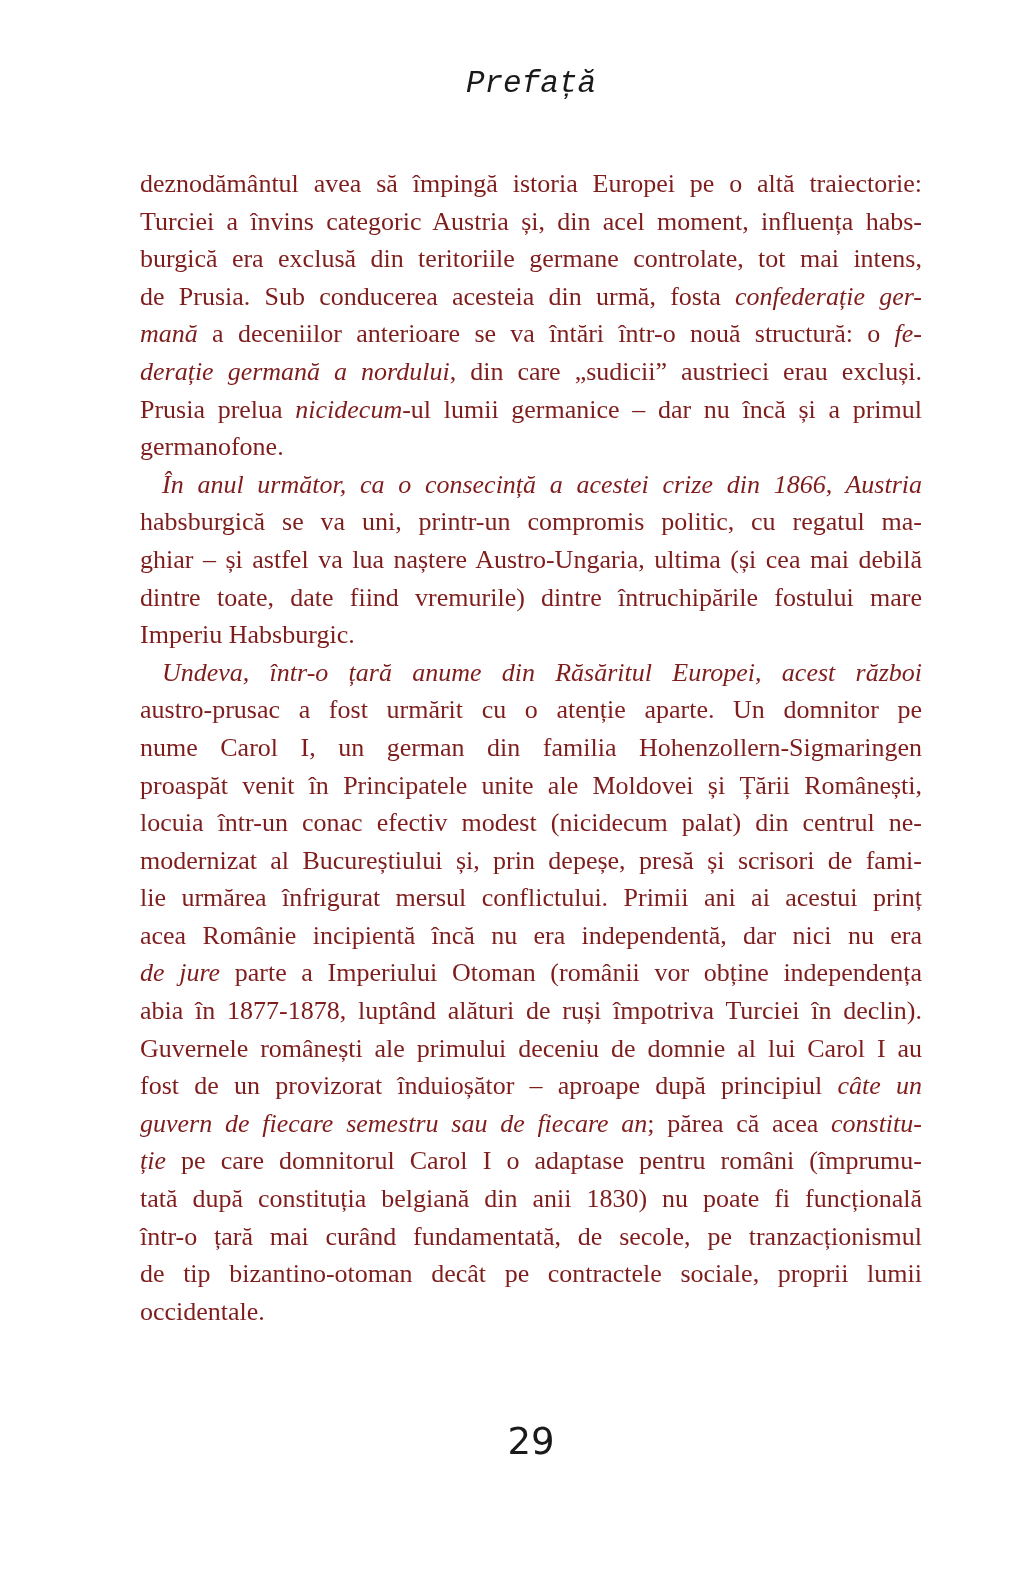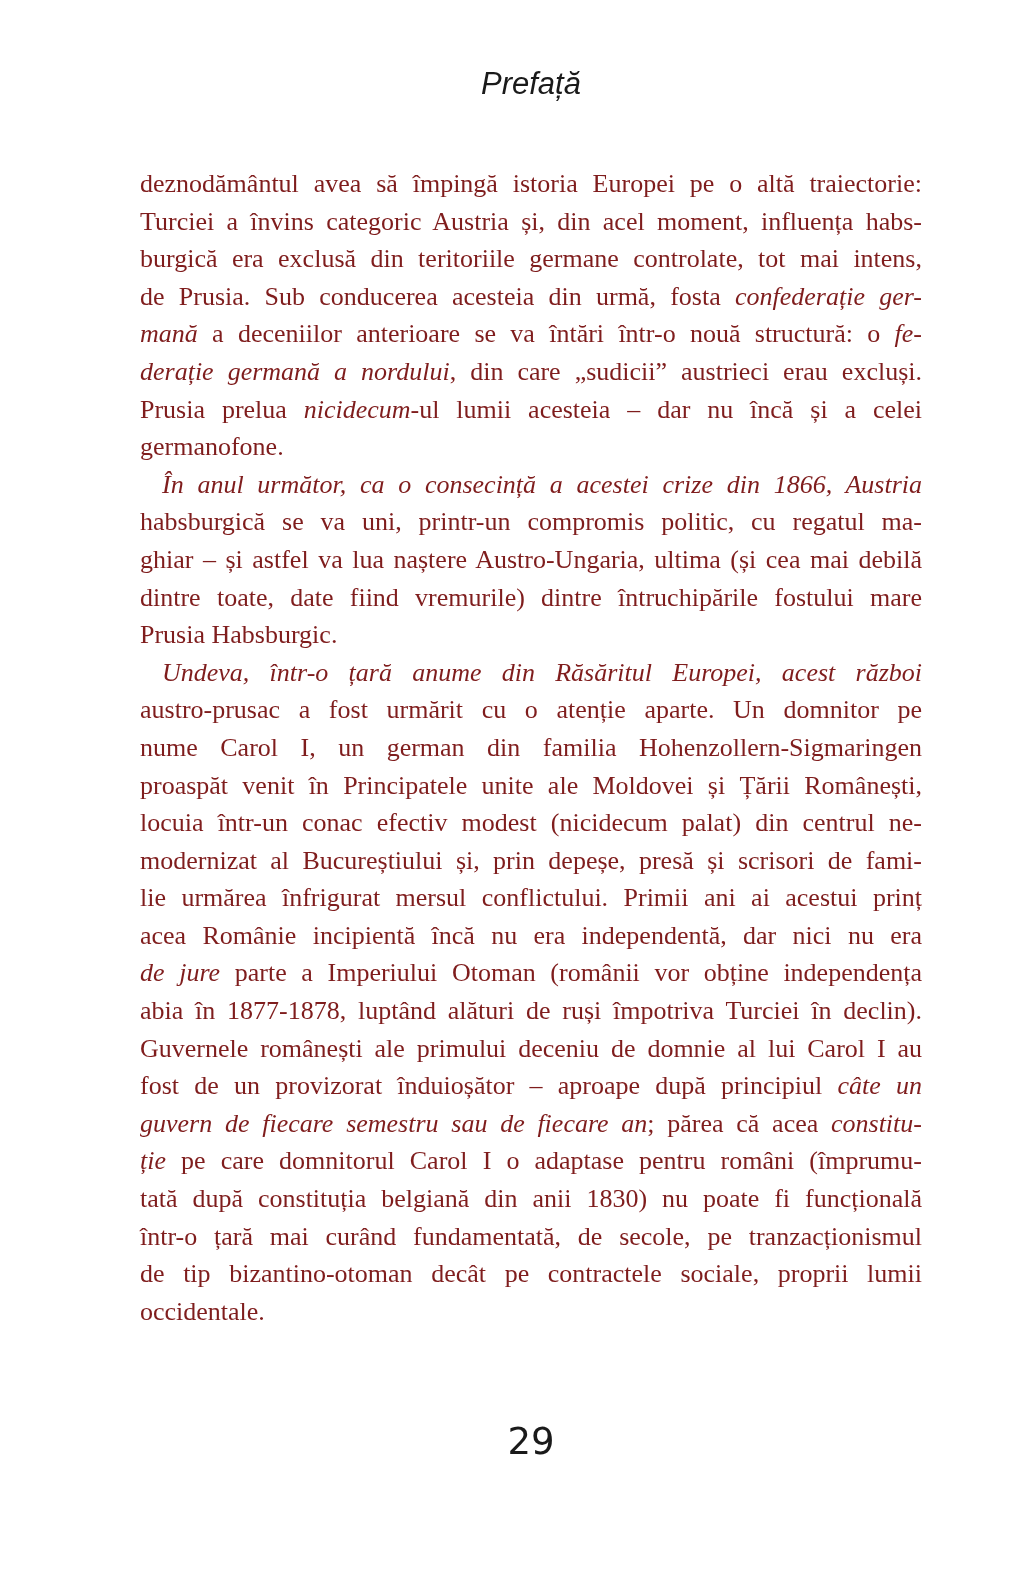--- a/index.html
+++ b/index.html
@@ -16,21 +16,21 @@
     height: 1575px;
     background: #ffffff;
     overflow: hidden;
   }
   .running-head {
     position: absolute;
     left: 140px;
     top: 66px;
     width: 782px;
     text-align: center;
-    font-family: Liberation Sans, sans-serif;
+    font-family: Liberation Mono, monospace;
     font-style: italic;
     font-size: 31px;
     line-height: 36px;
     color: #1a1a1a;
   }
   .body-text {
     position: absolute;
     left: 140px;
     top: 165px;
     width: 782px;
@@ -65,29 +65,29 @@
   <div class="running-head">Prefață</div>
 
   <div class="body-text" id="body-text">
       <div class="para">
         <div class="line"><span>deznodământul avea să împingă istoria Europei pe o altă traiectorie:</span></div>
         <div class="line"><span>Turciei a învins categoric Austria și, din acel moment, influența habs-</span></div>
         <div class="line"><span>burgică era exclusă din teritoriile germane controlate, tot mai intens,</span></div>
         <div class="line"><span>de Prusia. Sub conducerea acesteia din urmă, fosta </span><span class="it">confederație ger-</span></div>
         <div class="line"><span class="it">mană</span><span> a deceniilor anterioare se va întări într-o nouă structură: o </span><span class="it">fe-</span></div>
         <div class="line"><span class="it">derație germană a nordului</span><span>, din care „sudicii” austrieci erau excluși.</span></div>
-        <div class="line"><span>Prusia prelua </span><span class="it">nicidecum</span><span>-ul lumii acesteia – dar nu încă și a celei</span></div>
+        <div class="line"><span>Prusia prelua </span><span class="it">nicidecum</span><span>-ul lumii germanice – dar nu încă și a primul</span></div>
         <div class="line last"><span>germanofone.</span></div>
       </div>
       <div class="para indent">
         <div class="line"><span>În anul următor, ca o consecință a acestei crize din 1866, Austria</span></div>
         <div class="line"><span>habsburgică se va uni, printr-un compromis politic, cu regatul ma-</span></div>
         <div class="line"><span>ghiar – și astfel va lua naștere Austro-Ungaria, ultima (și cea mai debilă</span></div>
         <div class="line"><span>dintre toate, date fiind vremurile) dintre întruchipările fostului mare</span></div>
-        <div class="line last"><span>Prusia Habsburgic.</span></div>
+        <div class="line last"><span>Imperiu Habsburgic.</span></div>
       </div>
       <div class="para indent">
         <div class="line"><span>Undeva, într-o țară anume din Răsăritul Europei, acest război</span></div>
         <div class="line"><span>austro-prusac a fost urmărit cu o atenție aparte. Un domnitor pe</span></div>
         <div class="line"><span>nume Carol I, un german din familia Hohenzollern-Sigmaringen</span></div>
         <div class="line"><span>proaspăt venit în Principatele unite ale Moldovei și Țării Românești,</span></div>
         <div class="line"><span>locuia într-un conac efectiv modest (nicidecum palat) din centrul ne-</span></div>
         <div class="line"><span>modernizat al Bucureștiului și, prin depeșe, presă și scrisori de fami-</span></div>
         <div class="line"><span>lie urmărea înfrigurat mersul conflictului. Primii ani ai acestui prinț</span></div>
         <div class="line"><span>acea Românie incipientă încă nu era independentă, dar nici nu era</span></div>

